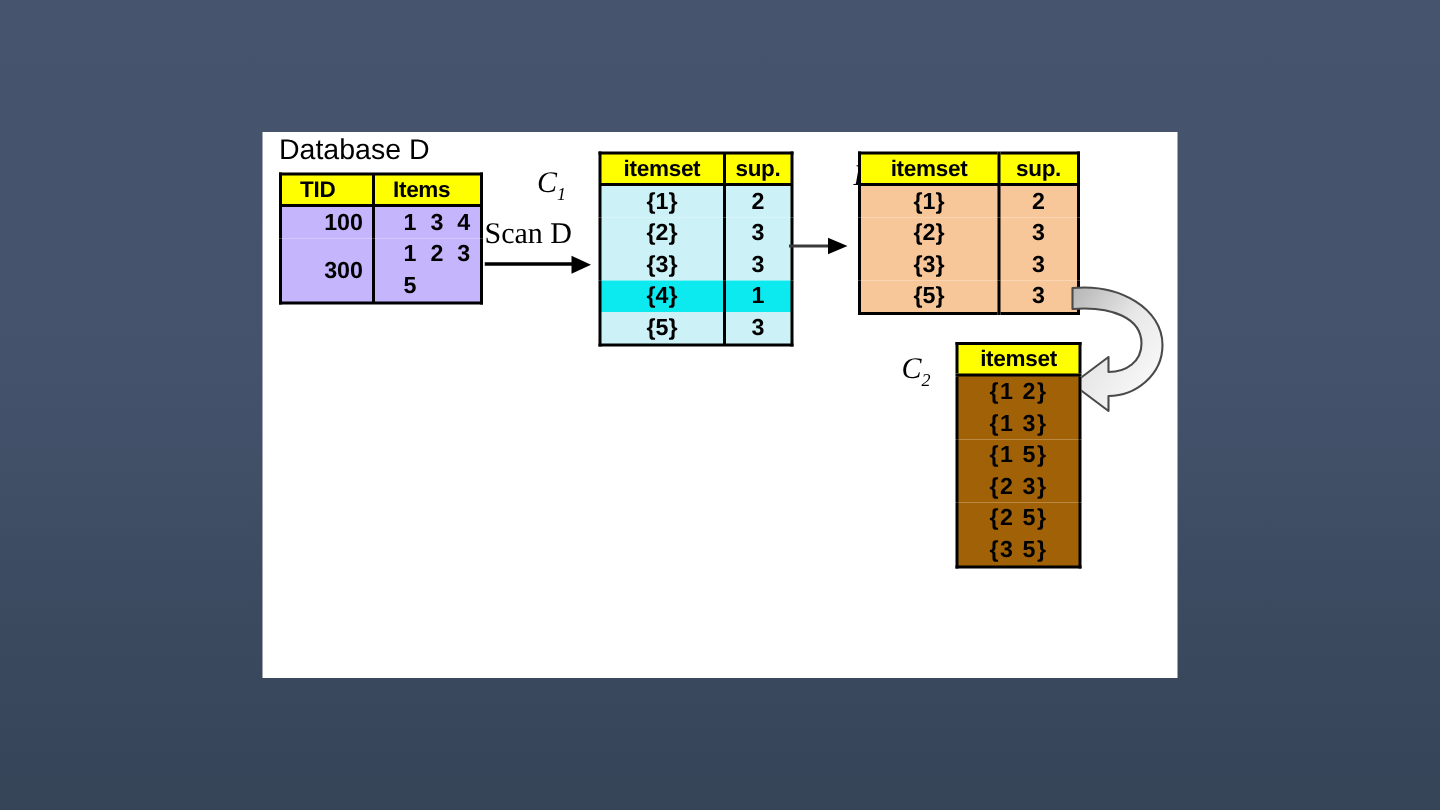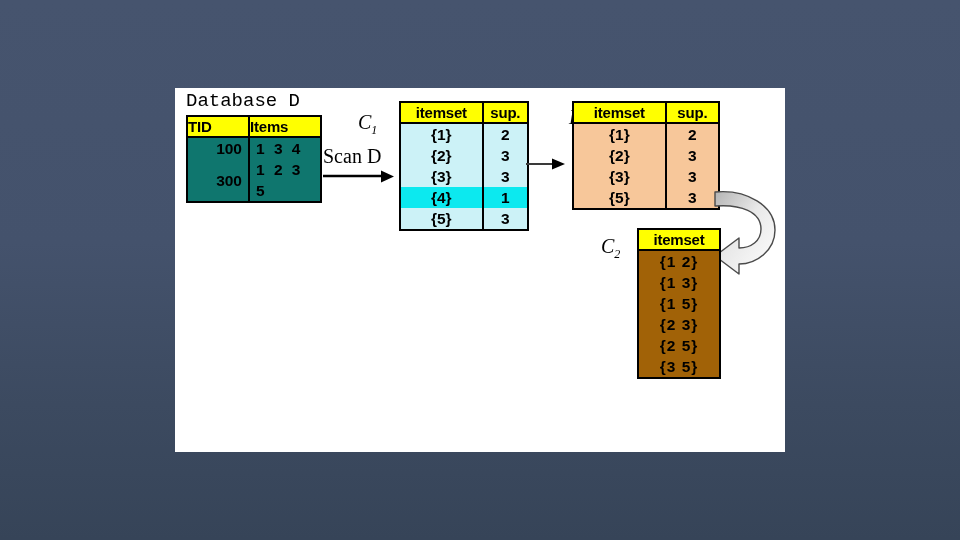--- a/index.html
+++ b/index.html
@@ -61,40 +61,40 @@
   }
   .hsep-under-header {
     border-bottom: 2px solid #000000 !important;
   }
 
   
   #database-title {
     position: absolute;
     left: 11px;
     top: 2px;
-    font-family: Liberation Mono, monospace;
+    font-family: Liberation Sans, sans-serif;
     font-size: 19px;
     color: #000000;
     white-space: nowrap;
   }
   #table-database {
     left: 11px;
     top: 27px;
     width: 136px;
   }
-  #table-database .body-cell { background: #0f766e; }
-  #table-database .hdr-cell { text-align: left; padding-left: 0; }
+  #table-database .body-cell { background: #c4b5fd; }
+  #table-database .hdr-cell { text-align: left; padding-left: 12px; }
   #table-database td.tid {
     width: 54px;
     text-align: right;
     padding-right: 6px;
   }
   #table-database td.items {
     text-align: left;
-    padding-left: 6px;
+    padding-left: 19px;
     letter-spacing: 2.5px;
   }
 
   
   #table-c1 {
     left: 224px;
     top: 13px;
     width: 130px;
   }
   #table-c1 .body-cell { background: #ccf2f7; }

